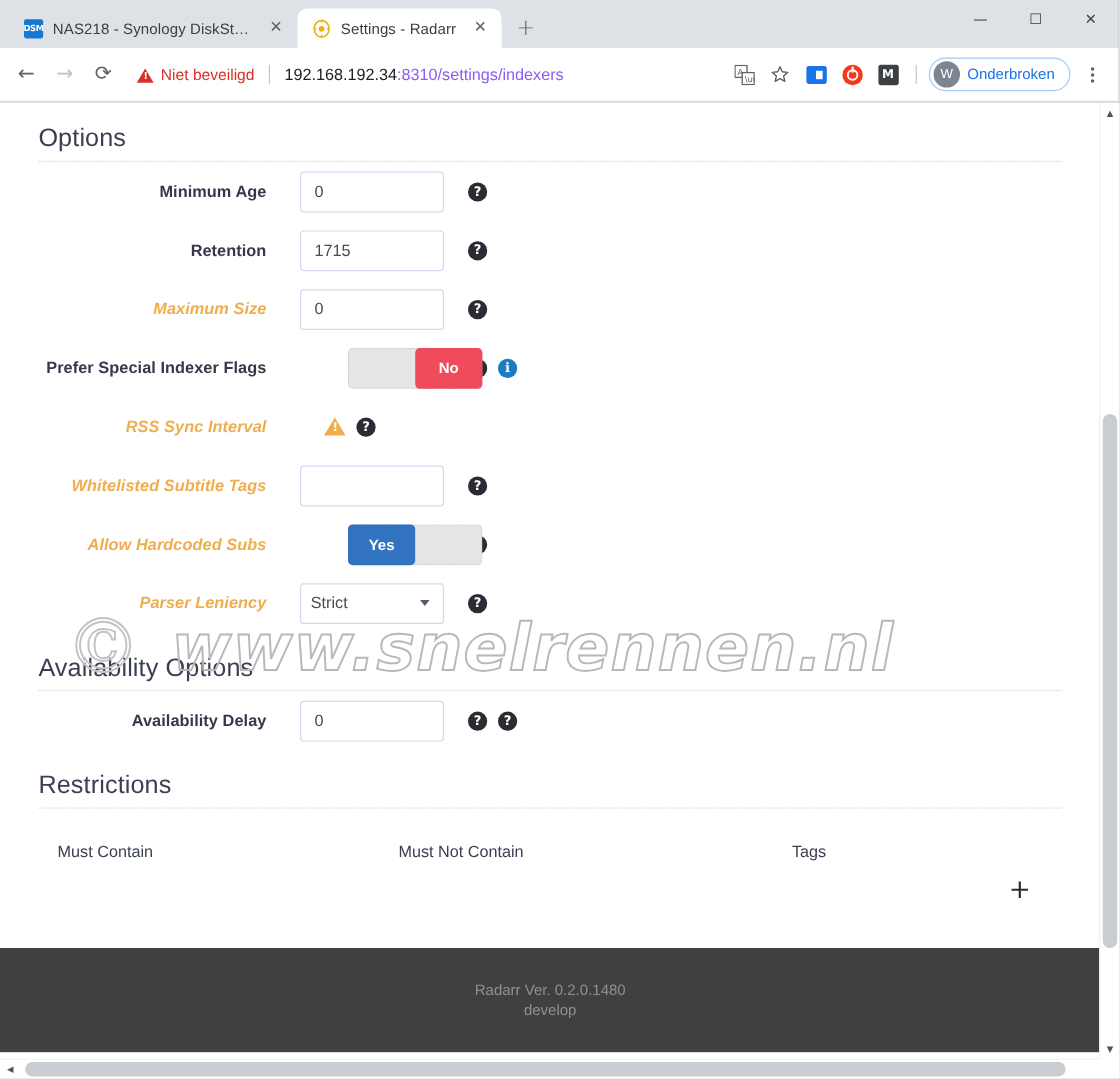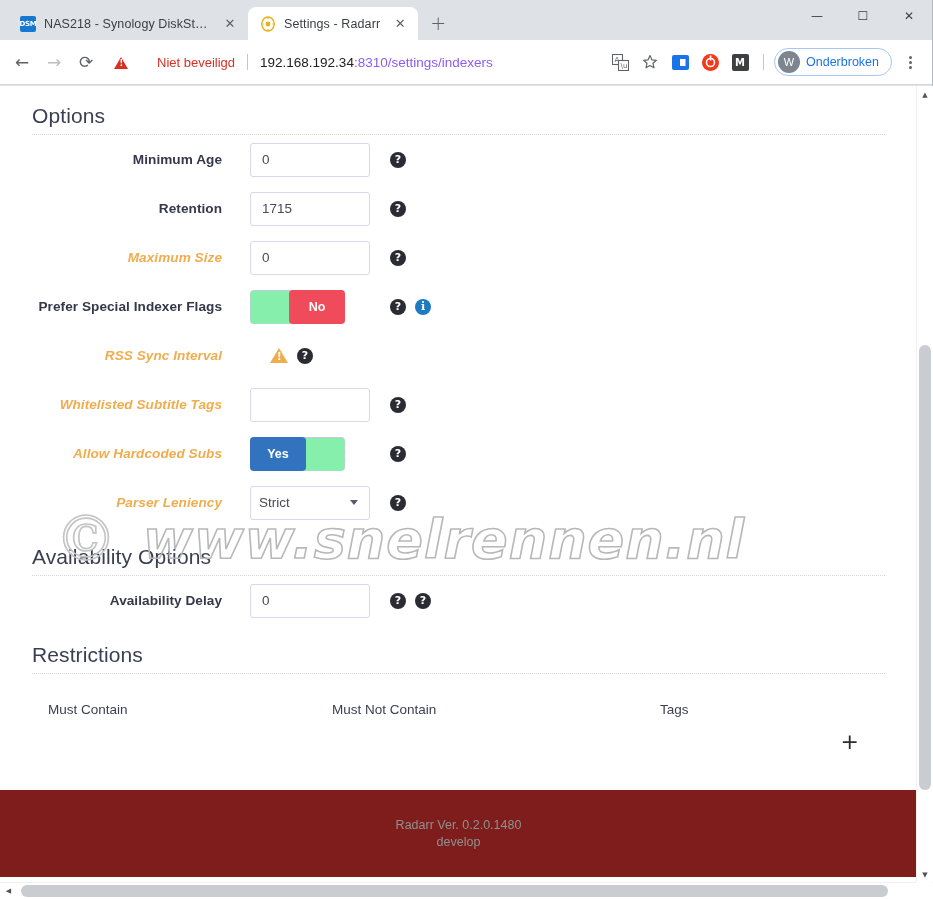--- a/index.html
+++ b/index.html
@@ -98,21 +98,21 @@
   .warn-tri {
     width: 0; height: 0; flex:none;
     border-left: 7px solid transparent; border-right: 7px solid transparent;
     border-bottom: 12px solid #d93025; position: relative; top: 1px;
   }
   .warn-tri::after {
     content: "!"; position: absolute; left: -1.5px; top: 2px;
     color: #fff; font-size: 8px; font-weight: bold; line-height: 9px;
     font-family: "DejaVu Sans", sans-serif;
   }
-  .not-secure { color: #d93025; font-size: 13px; white-space: nowrap; margin-left: 23px; }
+  .not-secure { color: #d93025; font-size: 13px; white-space: nowrap; }
   .vdiv { width: 1px; height: 16px; background: #c3c6ca; margin: 0 6px; }
   .url { font-size: 13.5px; color: #202124; white-space: nowrap; }
   .url .dim { color: #8b5cf6; }
   .tb-icons { display: flex; align-items: center; gap: 4px; flex: none; }
   .tbicon {
     width: 26px; height: 26px; flex:none;
     display: flex; align-items: center; justify-content: center;
     color: #5f6368; font-size: 14px;
     font-family: "DejaVu Sans", sans-serif;
   }
@@ -195,23 +195,24 @@
   }
   .sel-wrap { position: relative; width: 120px; }
   .sel-caret {
     position: absolute; right: 12px; top: 14px; pointer-events: none;
     width: 0; height: 0;
     border-left: 4px solid transparent; border-right: 4px solid transparent;
     border-top: 5px solid #5a5a6e;
   }
 
   .toggle {
-    width: 95px; height: 34px; position: relative;
+    width: 112px; height: 34px; position: relative;
     border: 1px dotted #ccc7e4; border-radius: 4px;
-    background: #86efac;
+    background: #e5e5e5;
+    margin-left: 40px;
   }
   .knob {
     position: absolute; top: -1px; height: 34px; width: 56px;
     border-radius: 4px;
     color: #fff; font-size: 12.5px; font-weight: bold;
     display: flex; align-items: center; justify-content: center;
   }
   .knob.no  { right: -1px; background: #ef4b5b; }
   .knob.yes { left: -1px;  background: #3273c0; }
 
@@ -268,21 +269,21 @@
   }
   .wm-c {
     font-family: "DejaVu Serif", serif;
     font-size: 62px; fill: none; stroke: #c3c3c3; stroke-width: 1.6px;
   }
 
   
   .footer {
     position: absolute; left: 0; top: 704px;
     width: 917px; height: 87px;
-    background: #7f1d1d;
+    background: #404040;
     color: #8f9090; font-size: 12.5px;
     display: flex; flex-direction: column;
     align-items: center; justify-content: center; gap: 3px;
   }
 
   
   .vscroll {
     position: absolute; right: 0; top: 86px;
     width: 16px; height: 797px;
     background: #ffffff; border-left: 1px solid #f0f0f0;

